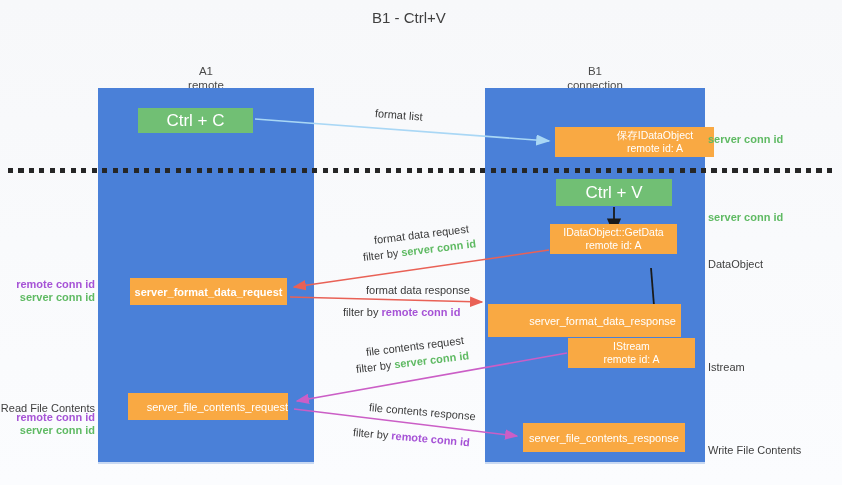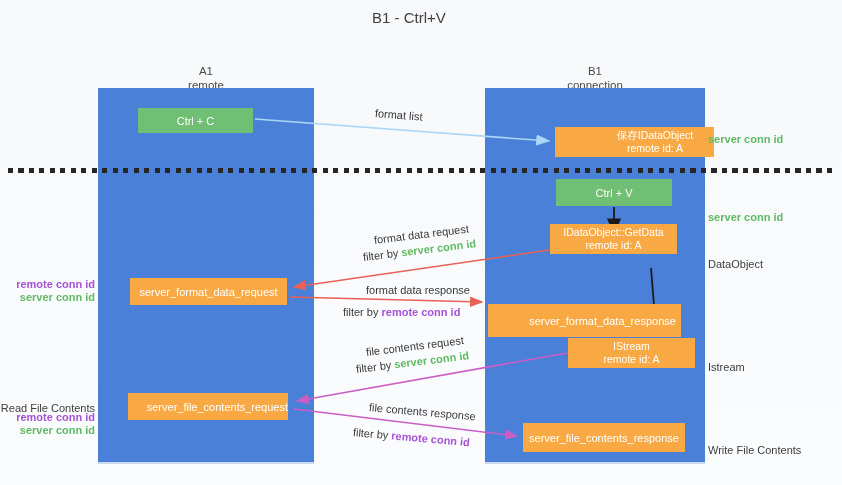--- a/index.html
+++ b/index.html
@@ -36,29 +36,29 @@
     background:repeating-linear-gradient(90deg,#262626 0 5px,rgba(0,0,0,0) 5px 10.5px);
   }
 
   .arrows{position:absolute;left:0;top:0;width:842px;height:485px;pointer-events:none;}
 
   .node{
     position:absolute;display:flex;flex-direction:column;
     align-items:center;justify-content:center;
     color:#ffffff;text-align:center;
   }
-  .node.green{background:#71bf74;font-size:11px;}
+  .node.green{background:#71bf74;font-size:17px;}
   .node.orange{background:#f9a943;font-size:11px;}
   .node .l{line-height:13px;font-size:10.5px;}
 
   .n-ctrl-c{left:138px;top:108px;width:115px;height:25px;}
   .n-save{left:555px;top:127px;width:118px;height:30px;padding-left:41px;}
   .n-ctrl-v{left:556px;top:179px;width:116px;height:27px;}
   .n-getdata{left:550px;top:224px;width:127px;height:30px;}
-  .n-format-req{left:130px;top:278px;width:157px;height:27px;}
+  .n-format-req{left:130px;top:278px;width:157px;height:27px;font-weight:bold;}
   .n-format-resp{left:488px;top:304px;width:157px;height:33px;padding-left:36px;}
   .n-istream{left:568px;top:338px;width:127px;height:30px;}
   .n-file-req{left:128px;top:393px;width:160px;height:27px;align-items:flex-end;}
   .n-file-resp{left:523px;top:423px;width:162px;height:29px;}
 
   .alabel{
     position:absolute;font-size:11px;color:#3a3a3a;white-space:nowrap;
     transform-origin:left center;
   }
   .green-t{color:#5fba63;font-weight:bold;}

